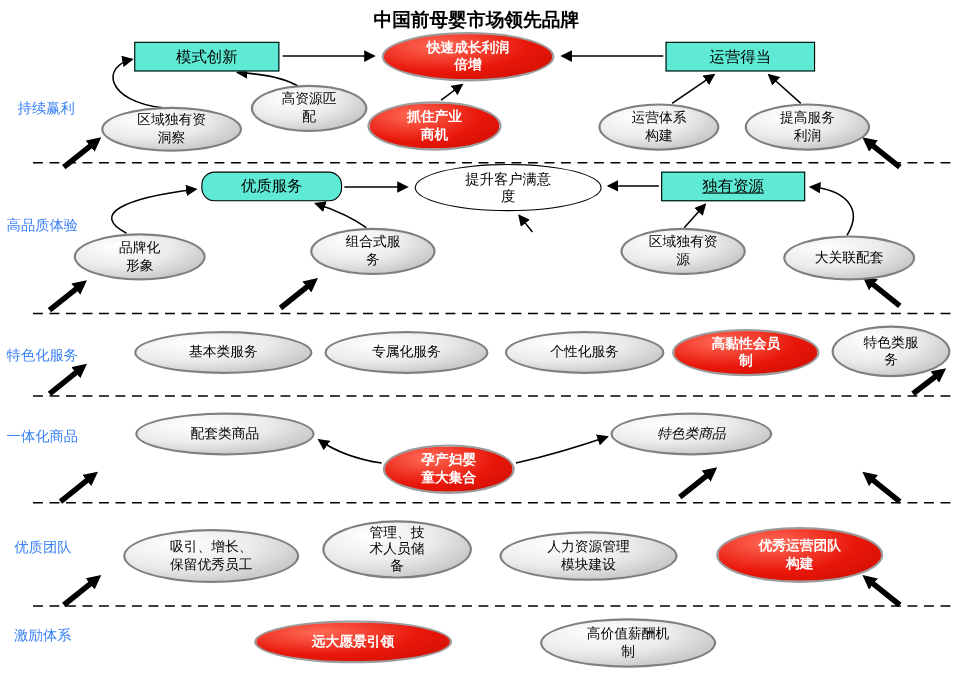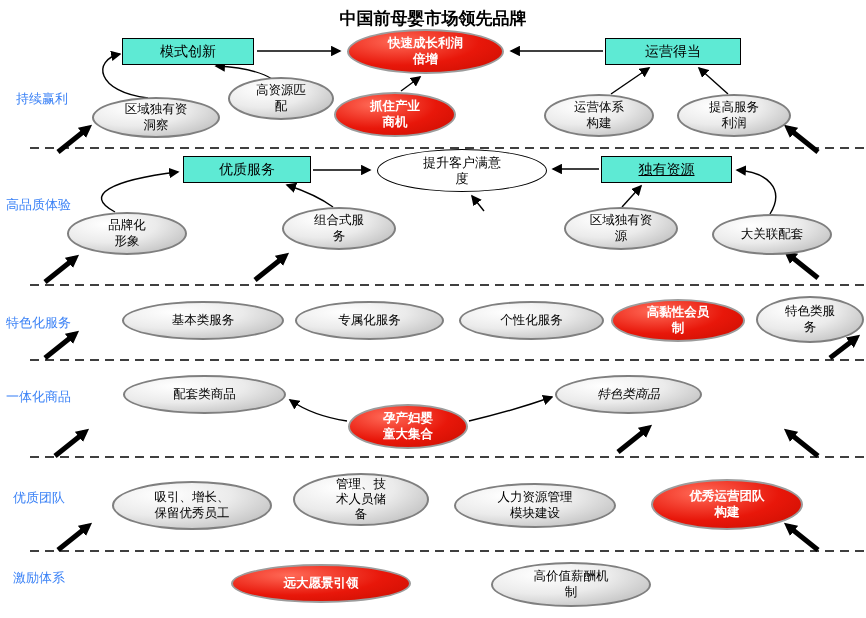--- a/index.html
+++ b/index.html
@@ -77,21 +77,21 @@
     <div class="node ellipse-gray" style="left: 92px; top: 97px; width: 128px; height: 41px;">区域独有资
 洞察</div>
     <div class="node ellipse-gray" style="left: 228px; top: 77px; width: 106px; height: 43px;">高资源匹
 配</div>
     <div class="node ellipse-red" style="left: 334px; top: 92px; width: 122px; height: 45px;">抓住产业
 商机</div>
     <div class="node ellipse-gray" style="left: 544px; top: 94px; width: 110px; height: 43px;">运营体系
 构建</div>
     <div class="node ellipse-gray" style="left: 677px; top: 94px; width: 114px; height: 43px;">提高服务
 利润</div>
-    <div class="node rect" style="left: 183px; top: 156px; width: 128px; height: 27px;">优质服务</div>
+    <div class="node rect" style="left: 183px; top: 156px; width: 128px; height: 27px; border-radius: 12px;">优质服务</div>
     <div class="node ellipse-white" style="left: 377px; top: 149px; width: 170px; height: 43px;">提升客户满意
 度</div>
     <div class="node rect" style="left: 601px; top: 156px; width: 131px; height: 27px; text-decoration: underline;">独有资源</div>
     <div class="node ellipse-gray" style="left: 67px; top: 212px; width: 120px; height: 43px;">品牌化
 形象</div>
     <div class="node ellipse-gray" style="left: 282px; top: 207px; width: 114px; height: 43px;">组合式服
 务</div>
     <div class="node ellipse-gray" style="left: 564px; top: 207px; width: 114px; height: 43px;">区域独有资
 源</div>
     <div class="node ellipse-gray" style="left: 712px; top: 214px; width: 120px; height: 41px;">大关联配套</div>

